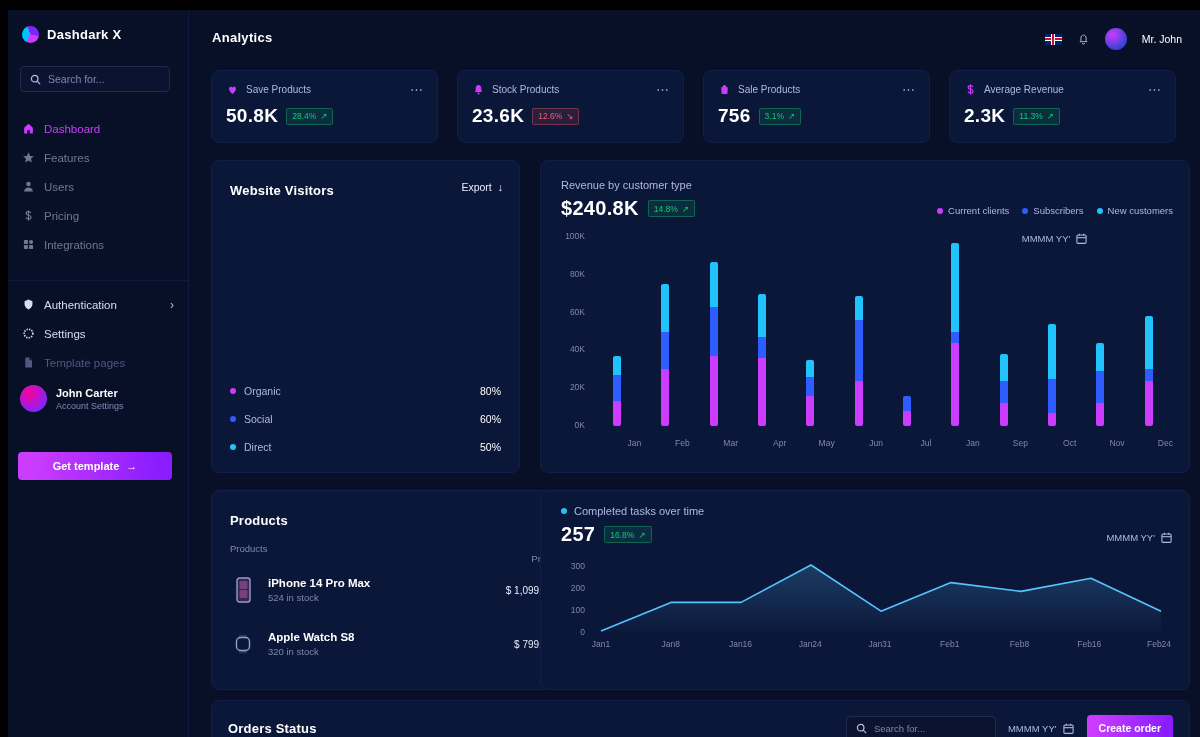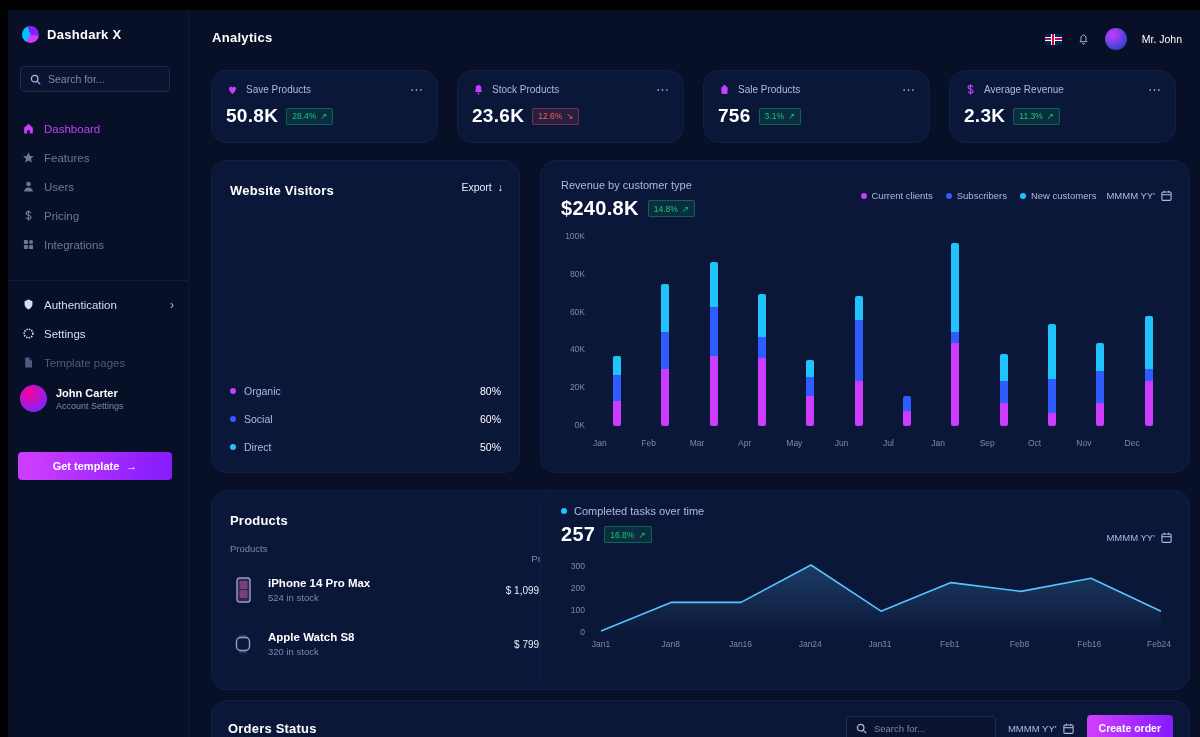--- a/index.html
+++ b/index.html
@@ -48,21 +48,21 @@
           background-image:
             linear-gradient(#C8102E,#C8102E), linear-gradient(#fff,#fff),
             linear-gradient(#C8102E,#C8102E), linear-gradient(#fff,#fff);
           background-size:2px 100%, 4px 100%, 100% 2px, 100% 4px;
           background-position:center; background-repeat:no-repeat; }
   .avatar-top { width:22px; height:22px; border-radius:50%;
                 background:radial-gradient(circle at 35% 30%, #c93cff, #2743d0 80%); cursor:pointer;}
   .top-user { font-size:10.5px; color:#fff; }
 
   
-  .card { position:absolute; background:#0B1739; border:1px solid #121f46; border-radius:16px; }
+  .card { position:absolute; background:#0B1739; border:1px solid #121f46; border-radius:8px; }
   .kpi { width:227px; height:73px; top:60px; padding:12px 14px; }
   .kpi-head { display:flex; align-items:center; gap:7px; color:#AEB9E1; font-size:10px; }
   .kpi-head .more { margin-left:auto; color:#AEB9E1; font-size:13px; cursor:pointer; line-height:8px;}
   .kpi-val-row { display:flex; align-items:center; gap:8px; margin-top:9px; }
   .kpi-val { font-size:19px; font-weight:bold; letter-spacing:.3px; }
   .badge { font-size:8.5px; padding:2.5px 5px; border-radius:2px; display:inline-flex; gap:4px; align-items:center;}
   .badge.up { color:#14CA74; background:rgba(20,202,116,.12); border:1px solid rgba(20,202,116,.35); }
   .badge.down { color:#FF5A65; background:rgba(255,90,101,.12); border:1px solid rgba(255,90,101,.35); }
 
   .icon { display:inline-flex; align-items:center; justify-content:center; }
@@ -82,30 +82,30 @@
   #vlegend { position:absolute; left:18px; right:18px; top:216px; }
   .vleg-row { height:28px; display:flex; align-items:center; gap:8px; font-size:10.5px; color:#AEB9E1; }
   .vleg-row .pct { margin-left:auto; color:#fff; }
   .dot { width:6px; height:6px; border-radius:50%; display:inline-block; }
 
   
   #revenue { left:532px; top:150px; width:650px; height:313px; }
   .small-title { position:absolute; left:20px; top:18px; font-size:11px; color:#AEB9E1; }
   .total-row { position:absolute; left:20px; top:36px; display:flex; align-items:center; gap:9px; }
   .total { font-size:20px; font-weight:bold; letter-spacing:.3px; }
-  .rev-right { position:absolute; right:16px; top:28px; display:flex; align-items:center; gap:10px; }
+  .rev-right { position:absolute; right:16px; top:44px; display:flex; align-items:center; gap:16px;flex-direction:column; }
   .rleg-item { display:flex; align-items:center; gap:5px; font-size:9.5px; color:#AEB9E1; }
   .date-group { display:flex; align-items:center; gap:5px; font-size:9.5px; color:#AEB9E1; cursor:pointer; }
   .bar-y { position:absolute; left:12px; top:78px; bottom:46px; width:32px; }
   .bar-y span, .line-y span { position:absolute; right:0; font-size:8.5px; color:#7E89AC; }
   #bars { position:absolute; left:52px; right:16px; top:78px; bottom:46px; display:flex; }
   .bar-col { flex:1; display:flex; align-items:flex-end; justify-content:center; }
   .bar-stack { width:8px; display:flex; flex-direction:column; border-radius:2px; overflow:hidden;}
   #bar-x { position:absolute; left:52px; right:16px; bottom:24px; display:flex; }
-  #bar-x span { flex:1; text-align:left; font-size:8.5px; color:#7E89AC; }
+  #bar-x span { flex:1; text-align:right; font-size:8.5px; color:#7E89AC; }
 
   
   #products { left:203px; top:480px; width:361px; height:200px; }
   #products .card-title { position:absolute; left:18px; top:22px; }
   .ptable-head { position:absolute; left:18px; right:18px; top:52px; display:flex;
                  font-size:9.5px; color:#7E89AC; }
   .ptable-head .ph-price { margin-left:auto;margin-top:10px; }
   #prod-rows { position:absolute; left:18px; right:18px; top:72px; }
   .prod-row { height:54px; display:flex; align-items:center; gap:12px; cursor:pointer; }
   .prod-ic { width:26px; height:38px; display:flex; align-items:center; justify-content:center; color:#8fa0cc;}

